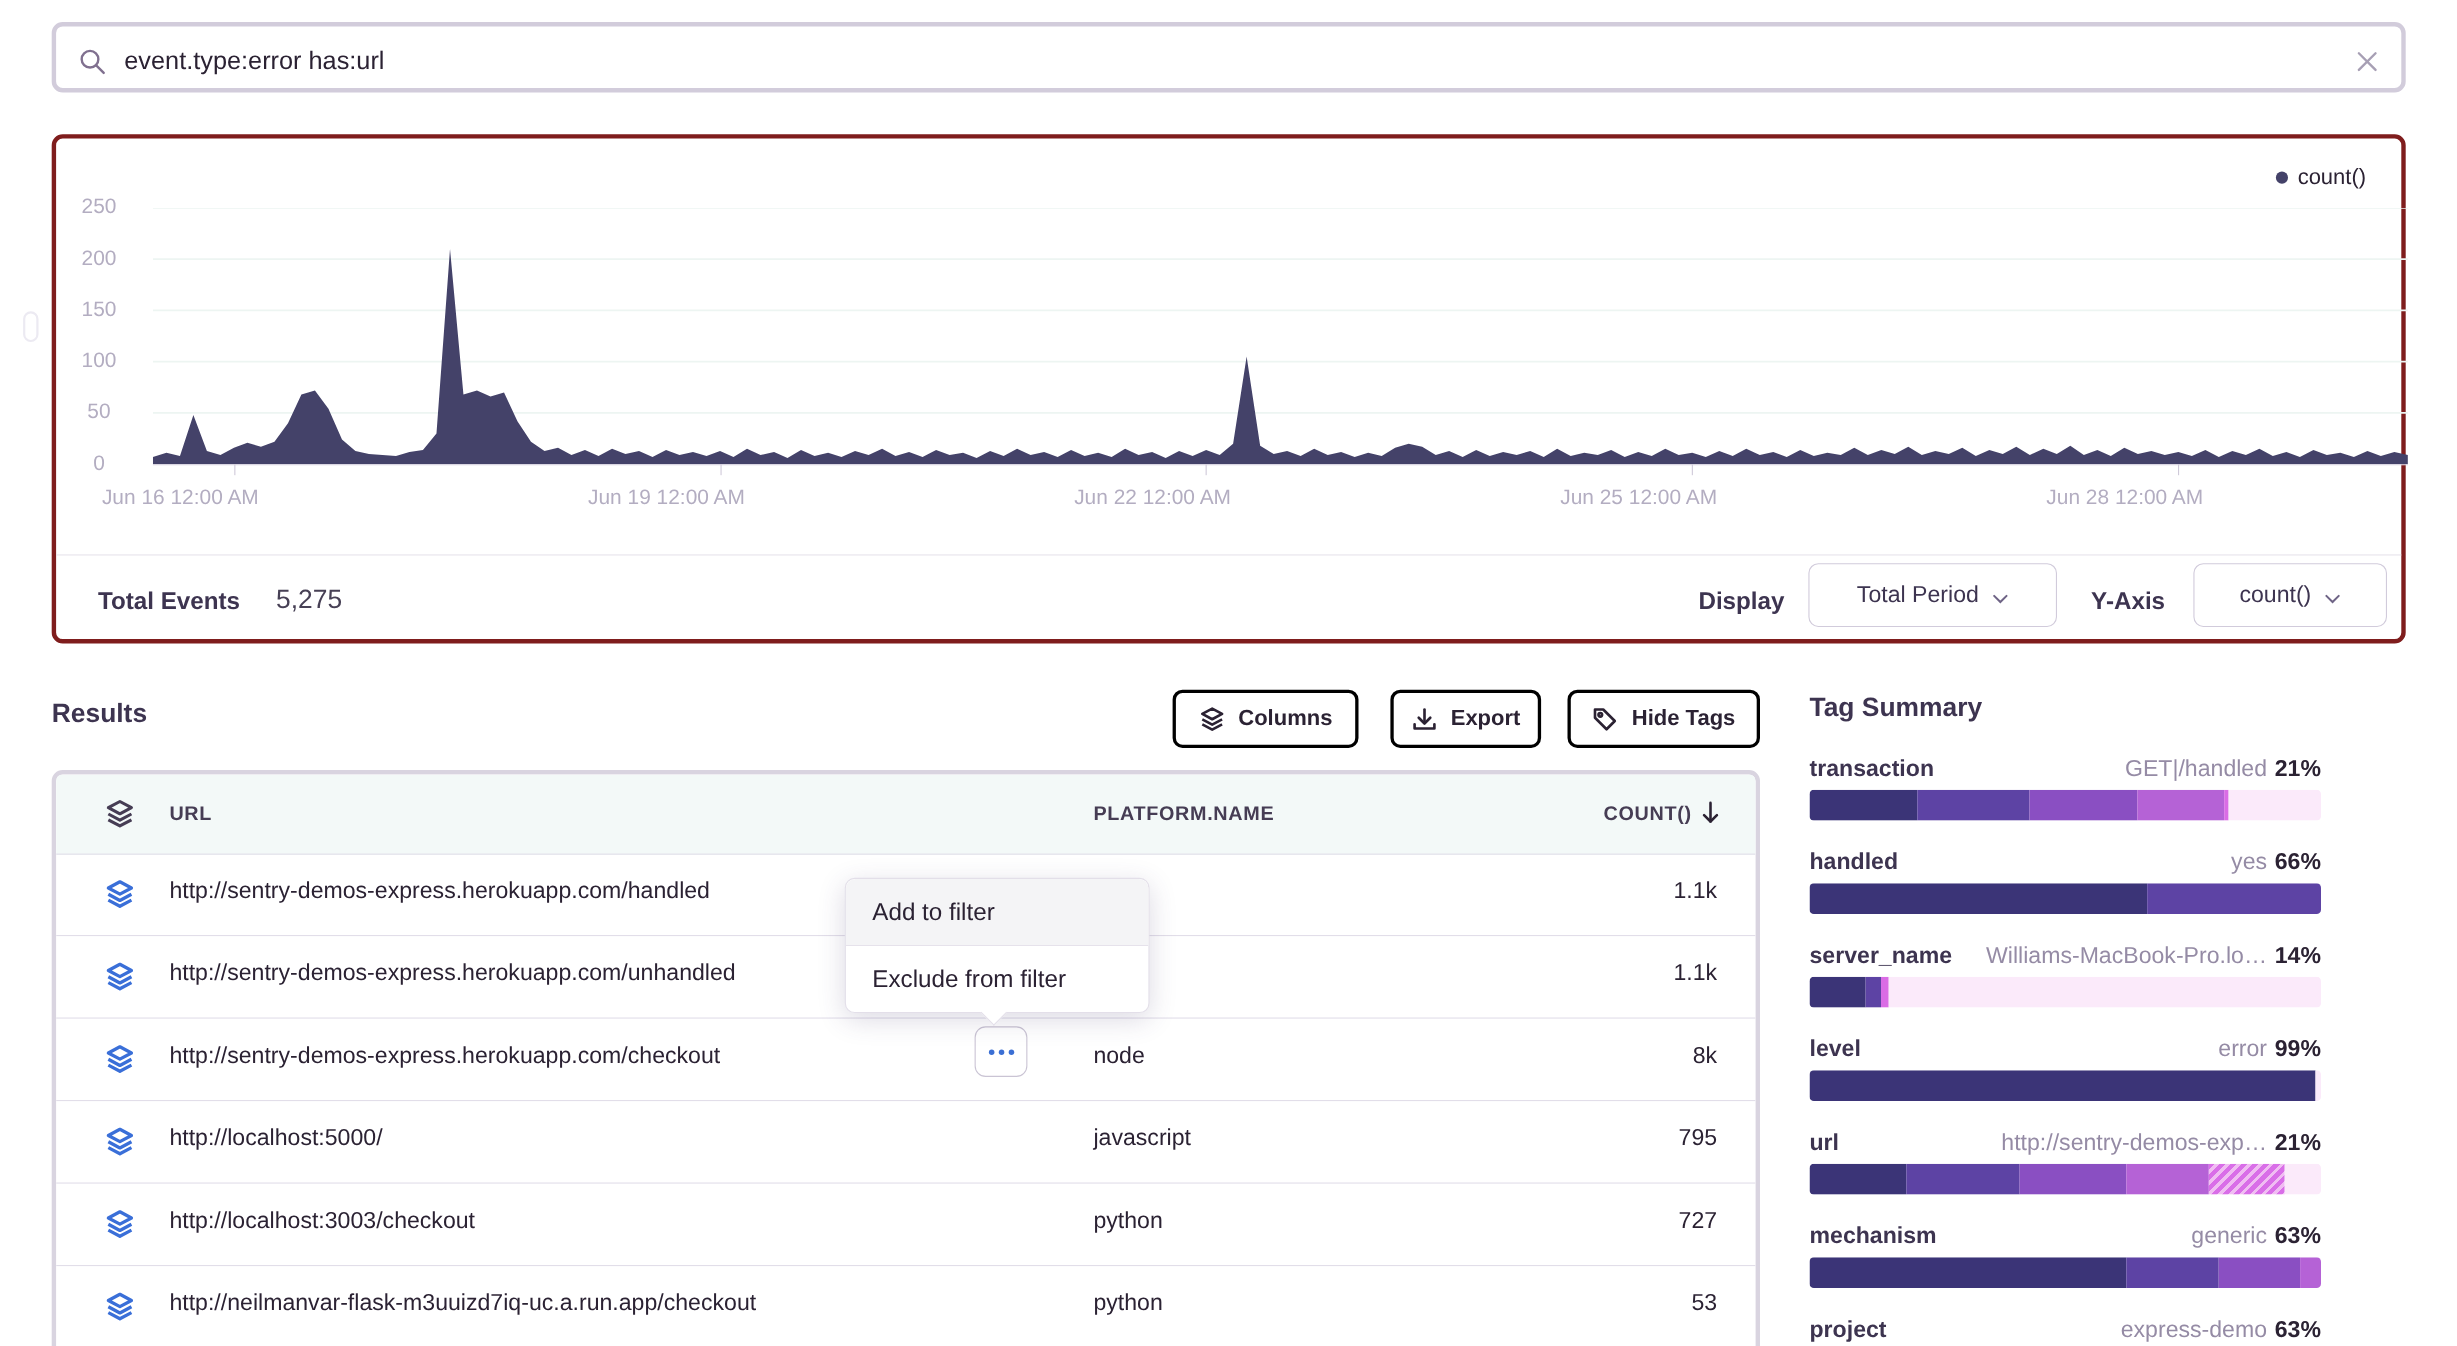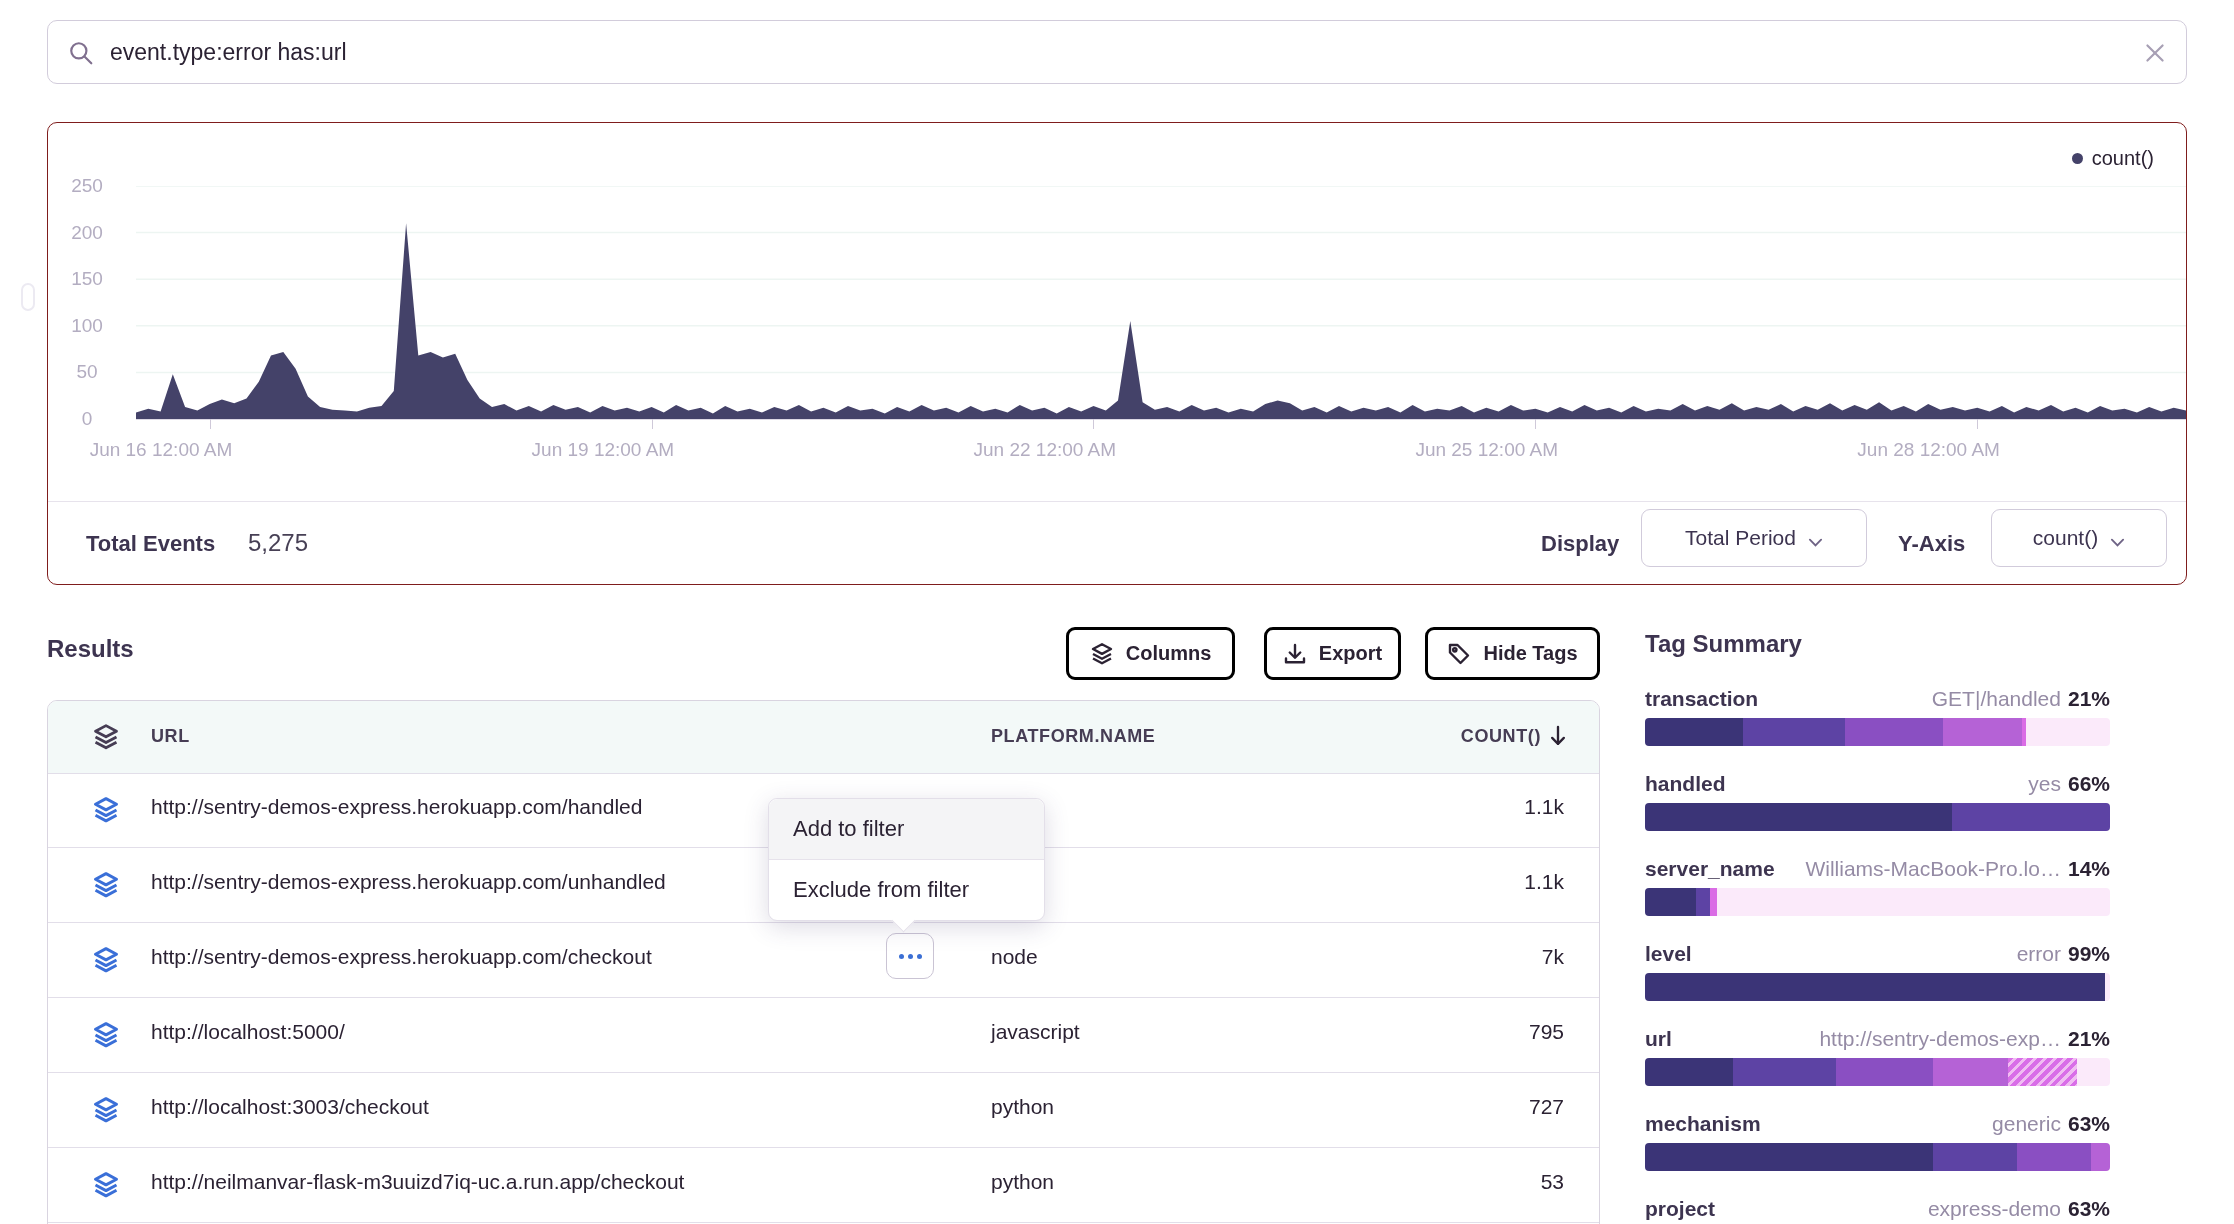--- a/index.html
+++ b/index.html
@@ -1,18 +1,18 @@
 <!DOCTYPE html>
 <html><head>
 <meta charset="utf-8">
 <style>
   html,body{margin:0;padding:0;background:#fff;}
   #app{position:relative;width:2234px;height:1224px;overflow:hidden;background:#fff;
        font-family:"Liberation Sans",sans-serif;color:#2b2233;}
-  .card{position:absolute;background:#fff;border:1px solid #7f1d1d;border-radius:10px;box-sizing:border-box;}
+  .card{position:absolute;background:#fff;border:4px solid #7f1d1d;border-radius:10px;box-sizing:border-box;}
   
   #search-card{left:47px;top:20px;width:2140px;height:64px;border-color:#d2ccdb;}
   #search-icon{position:absolute;left:20px;top:19px;width:26px;height:26px;color:#80708f;}
   #search-text{position:absolute;left:62px;top:18px;font-size:23px;color:#2b2233;}
   #search-clear{position:absolute;right:18px;top:19px;width:26px;height:26px;color:#a79fb4;cursor:pointer;}
   
   #chart-card{left:47px;top:122px;width:2140px;height:463px;}
   #legend{position:absolute;right:32px;top:24px;display:flex;align-items:center;gap:9px;}
   #legend .dot{width:11px;height:11px;border-radius:50%;background:#444269;}
   #legend .lbl{font-size:20px;color:#2b2233;}
@@ -229,21 +229,21 @@
   <div class="trow">
     <span class="row-icon">
       <svg viewBox="0 0 16 16" width="28" height="28" fill="none" stroke="currentColor" stroke-width="1.7" stroke-linejoin="round">
         <path d="M8 1.5 L14 4.7 8 7.9 2 4.7 Z"></path>
               <path d="M2 8 L8 11.2 14 8"></path>
               <path d="M2 11 L8 14.2 14 11"></path>
       </svg>
     </span>
     <span class="cell-url">http://sentry-demos-express.herokuapp.com/checkout</span>
     <span class="cell-platform">node</span>
-    <span class="cell-count">7k</span>
+    <span class="cell-count">8k</span>
   </div>
 
   <div class="trow">
     <span class="row-icon">
       <svg viewBox="0 0 16 16" width="28" height="28" fill="none" stroke="currentColor" stroke-width="1.7" stroke-linejoin="round">
         <path d="M8 1.5 L14 4.7 8 7.9 2 4.7 Z"></path>
               <path d="M2 8 L8 11.2 14 8"></path>
               <path d="M2 11 L8 14.2 14 11"></path>
       </svg>
     </span>

